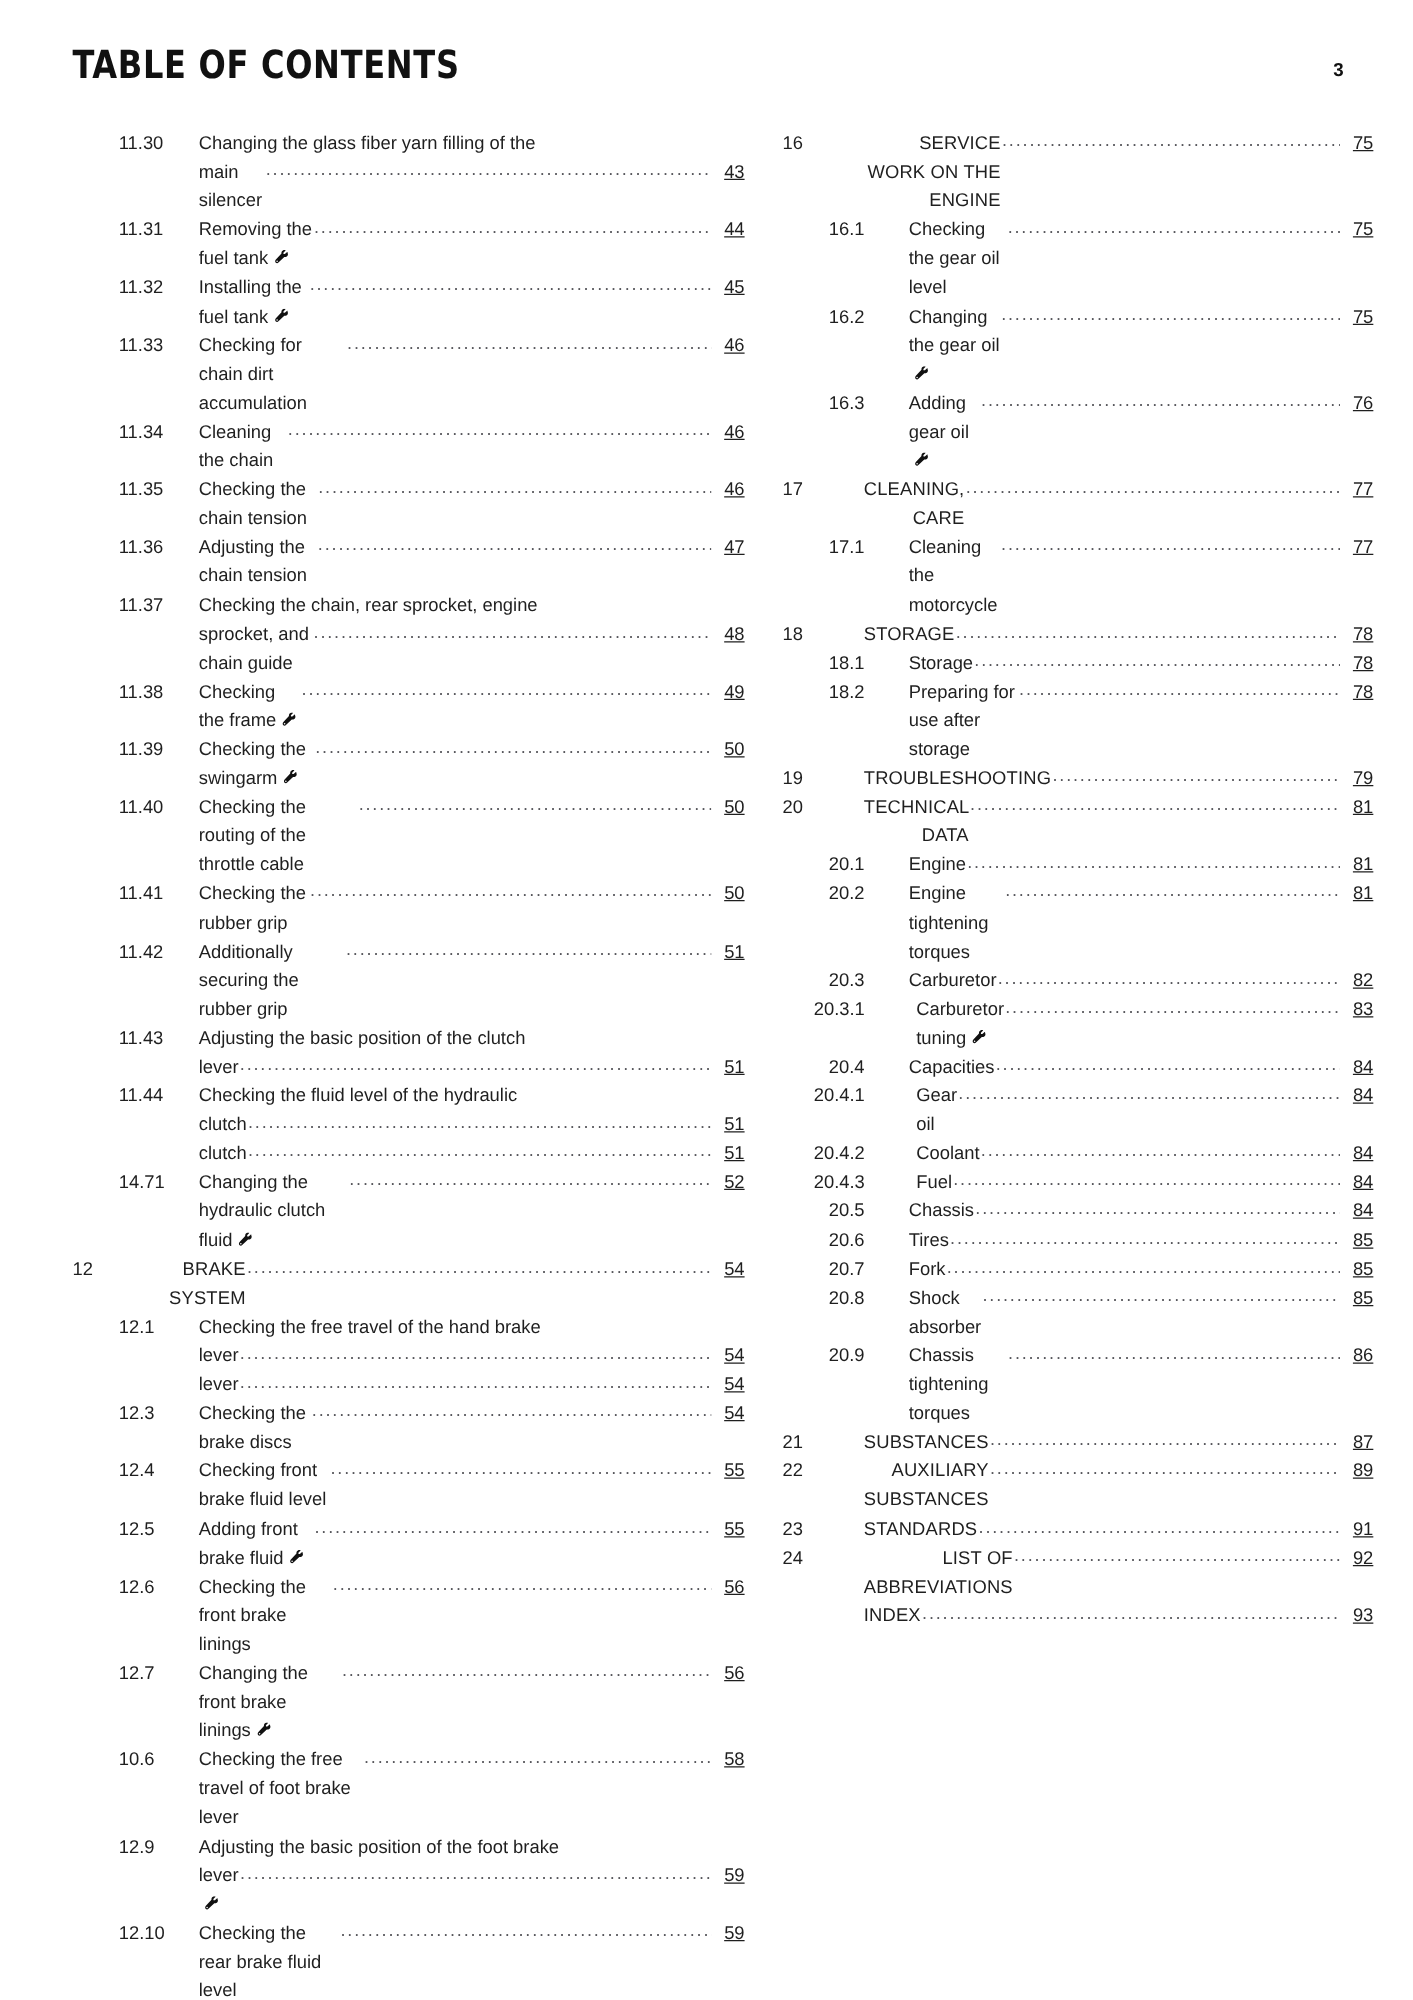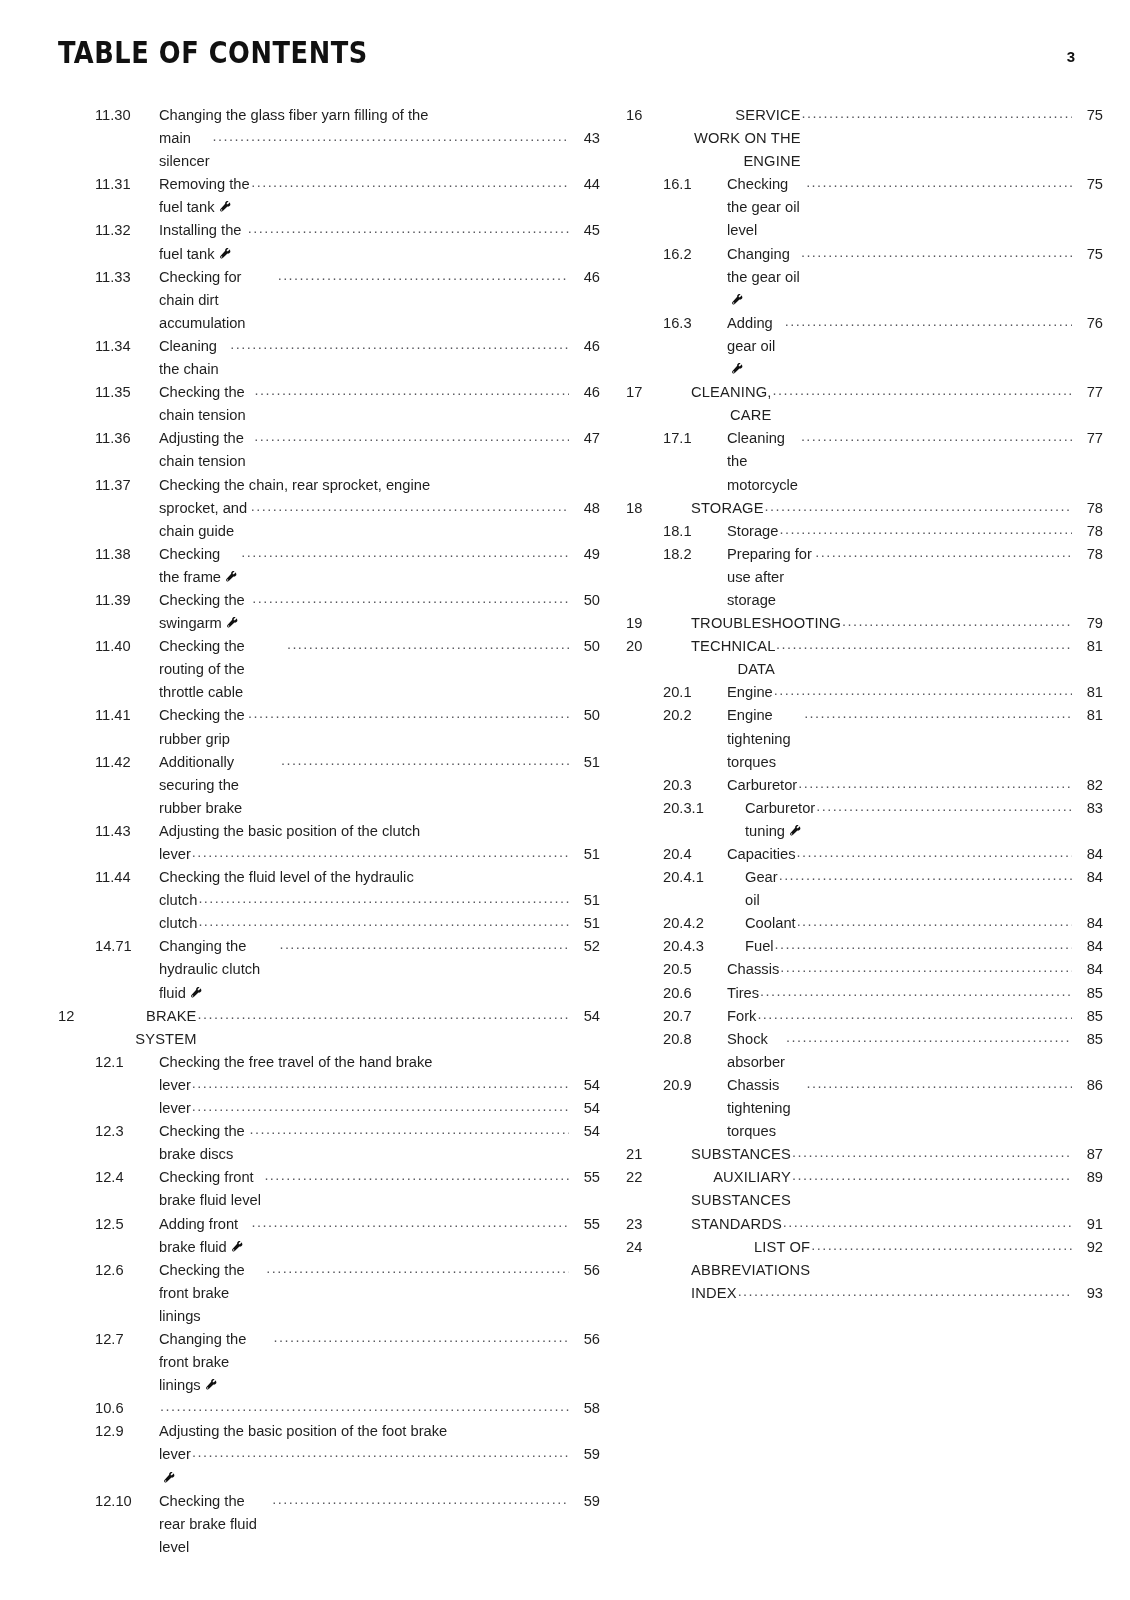--- a/index.html
+++ b/index.html
@@ -99,36 +99,37 @@
     bottom: 2px;
     margin: 0 1px;
     overflow: hidden;
     white-space: nowrap;
     color: #56565b;
     letter-spacing: 1.45px;
     font-size: 14.5px;
   }
   .toc-page {
     flex: 0 0 auto;
-    text-align: right;
+    text-align: center;
     padding-left: 5px;
     white-space: nowrap;
+    text-decoration: underline;
   }
 
   
   .lvl1 .toc-num   { width: 37px; }
   .lvl1 .toc-text  { letter-spacing: 0.15px; text-align: right; }
   .lvl1 { margin-left: 3px; gap: 24px; }
 
   
   .lvl2 { margin-left: 40px; }
   .lvl2 .toc-num  { width: 60px; }
 
   
-  .lvl3 { margin-left: 40px; }
+  .lvl3 { margin-left: 28px; }
   .lvl3 .toc-num  { width: 60px; }
   .lvl3 .toc-text { padding-left: 18px; }
 
   
   .col-left  .toc-page { width: 25px; }
   .col-right .toc-page { width: 25px; }
 
   
   .lvl1.nonum .toc-num { width: 37px; }
 
@@ -267,21 +268,21 @@
           <div class="toc-num">11.41</div>
           <div class="toc-body">
             <div class="toc-text">Checking the rubber grip</div>
             <div class="toc-leader">...........................................................................................................</div>
             <div class="toc-page">50</div>
           </div>
         </div>
         <div class="toc-entry lvl2">
           <div class="toc-num">11.42</div>
           <div class="toc-body">
-            <div class="toc-text">Additionally securing the rubber brake</div>
+            <div class="toc-text">Additionally securing the rubber grip</div>
             <div class="toc-leader">...........................................................................................................</div>
             <div class="toc-page">51</div>
           </div>
         </div>
         <div class="toc-entry lvl2">
           <div class="toc-num">11.43</div>
           <div class="toc-body">
             <div class="toc-text">Adjusting the basic position of the clutch</div>
           </div>
         </div>
@@ -395,20 +396,21 @@
             <div class="toc-text">Changing the front brake linings<span class="wrench"><svg viewBox="0 0 16 16" width="13" height="13" aria-hidden="true">
                   <path fill="#111111" d="M13.6 2.1c-.2-.2-.5-.2-.7 0L10.9 4 9.6 3.9 9.5 2.6 11.4 .7c.2-.2.2-.5-.1-.6C10.6-.1 9.7 0 9 .4 7.9 1 7.4 2.3 7.6 3.5L2.1 9.4c-.8.8-.9 2-.3 2.8.7.9 2 1 2.8.2l5.8-5.5c1.2.3 2.5-.2 3.2-1.3.4-.7.5-1.6.2-2.3-.1-.1-.1-.2-.2-.2zM3.3 11.9c-.4 0-.8-.4-.8-.8s.4-.8.8-.8.8.4.8.8-.3.8-.8.8z"></path>
                 </svg></span></div>
             <div class="toc-leader">...........................................................................................................</div>
             <div class="toc-page">56</div>
           </div>
         </div>
         <div class="toc-entry lvl2">
           <div class="toc-num">10.6</div>
           <div class="toc-body">
+            <div class="toc-text">Checking the free travel of foot brake lever</div>
             <div class="toc-leader">...........................................................................................................</div>
             <div class="toc-page">58</div>
           </div>
         </div>
         <div class="toc-entry lvl2">
           <div class="toc-num">12.9</div>
           <div class="toc-body">
             <div class="toc-text">Adjusting the basic position of the foot brake</div>
           </div>
         </div>

